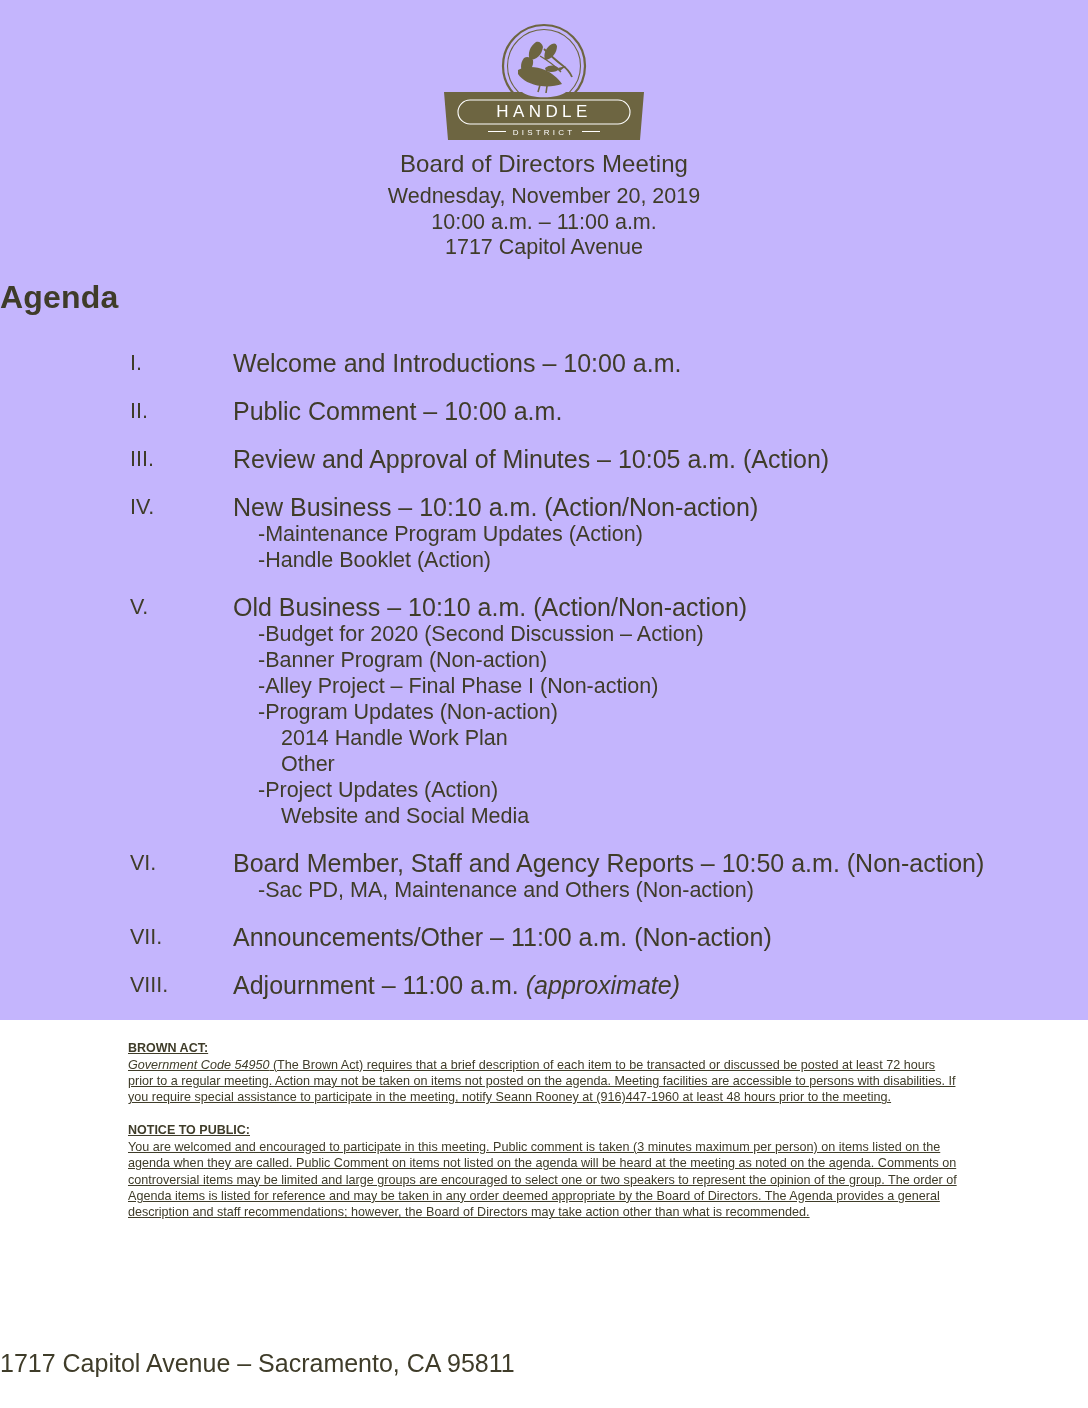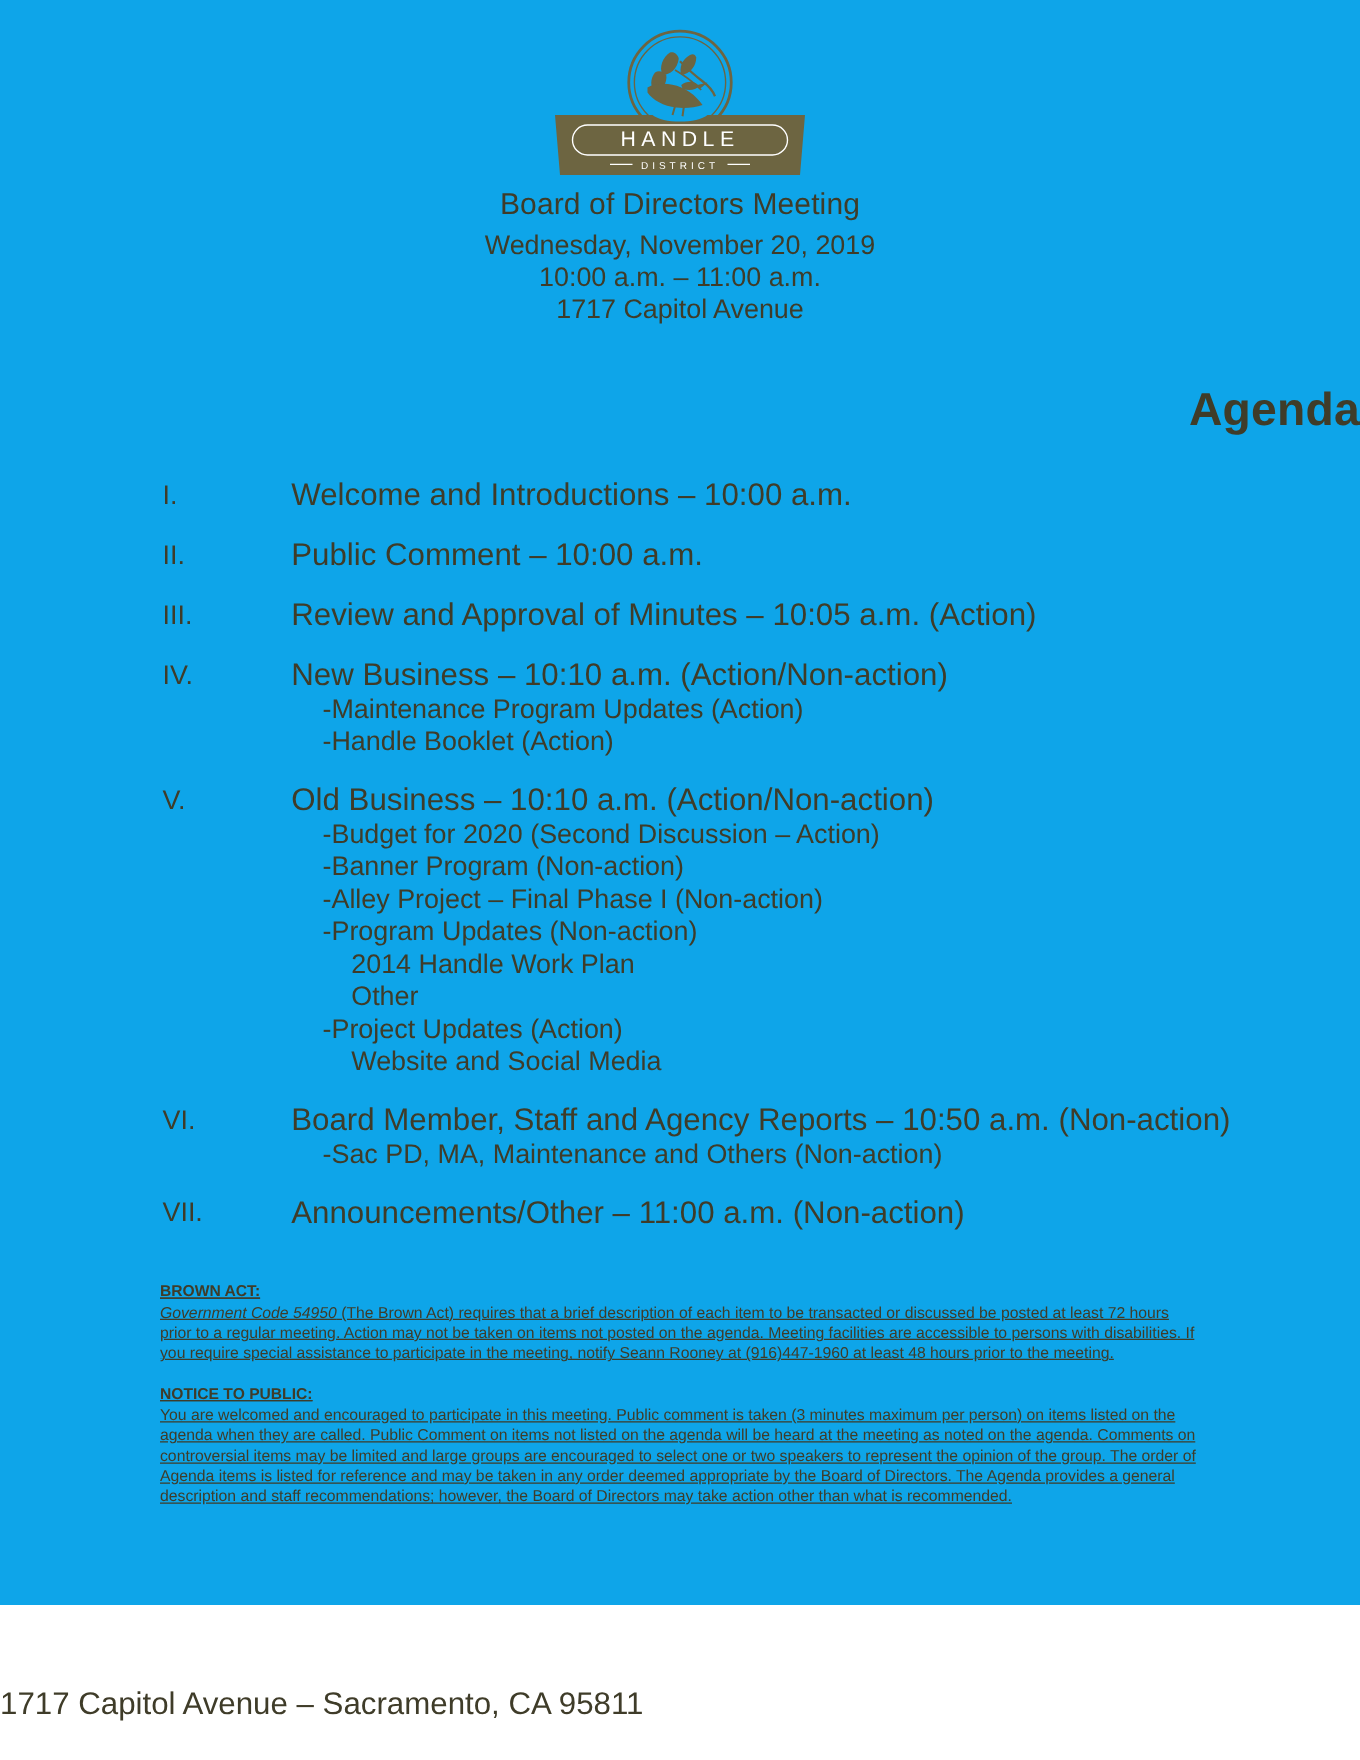--- a/index.html
+++ b/index.html
@@ -10,23 +10,23 @@
   body {
     width: 1088px;
     height: 1408px;
     font-family: "Liberation Sans", sans-serif;
     color: #3f3c29;
     position: relative;
     overflow: hidden;
   }
   .page {
     width: 1088px;
-    height: 1284px;
+    height: 1020px;
     position: relative;
-    background: #0ea5e9;
+    background: #c4b5fd;
   }
 
   
   .logo-wrap {
     width: 100%;
     display: flex;
     justify-content: center;
     padding-top: 22px;
   }
   .logo {
@@ -60,24 +60,24 @@
     letter-spacing: 0.1px;
   }
   .doc-subline {
     text-align: center;
     font-size: 21.5px;
     line-height: 25.5px;
     margin: 0;
   }
 
   .agenda-title {
-    text-align: right;
-    font-size: 37px;
+    text-align: left;
+    font-size: 32px;
     font-weight: bold;
-    margin: 46px 0 0 0;
+    margin: 18px 0 0 0;
     letter-spacing: 0.2px;
   }
 
   
   .agenda-list {
     margin: 34px 0 0 0;
     padding: 0;
     list-style: none;
   }
   .agenda-item {
@@ -236,20 +236,26 @@
           <div class="text-cell">Board Member, Staff and Agency Reports – 10:50 a.m. (Non-action)</div>
         </div>
         <div class="sub-level-1">-Sac PD, MA, Maintenance and Others (Non-action)</div>
       </li>
       <li class="agenda-item">
         <div class="agenda-row">
           <div class="num-cell">VII.</div>
           <div class="text-cell">Announcements/Other – 11:00 a.m. (Non-action)</div>
         </div>
       </li>
+      <li class="agenda-item">
+        <div class="agenda-row">
+          <div class="num-cell">VIII.</div>
+          <div class="text-cell"><span>Adjournment – 11:00 a.m. </span><span class="ital">(approximate)</span></div>
+        </div>
+      </li>
     </ul>
 
   <div class="fineprint">
     <div class="fp-block">
       <div class="fp-head">BROWN ACT:</div>
       <div class="fp-body"><span class="ital">Government Code 54950</span><span> (The Brown Act) requires that a brief description of each item to be transacted or discussed be posted at least 72 hours prior to a regular meeting.  Action may not be taken on items not posted on the agenda.  Meeting facilities are accessible to persons with disabilities.  If you require special assistance to participate in the meeting, notify Seann Rooney at (916)447-1960 at least 48 hours prior to the meeting.</span></div>
     </div>
     <div class="fp-block">
       <div class="fp-head">NOTICE TO PUBLIC:</div>
       <div class="fp-body">You are welcomed and encouraged to participate in this meeting.  Public comment is taken (3 minutes maximum per person) on items listed on the agenda when they are called.  Public Comment on items not listed on the agenda will be heard at the meeting as noted on the agenda. Comments on controversial items may be limited and large groups are encouraged to select one or two speakers to represent the opinion of the group. The order of Agenda items is listed for reference and may be taken in any order deemed appropriate by the Board of Directors. The Agenda provides a general description and staff recommendations; however, the Board of Directors may take action other than what is recommended.</div>

